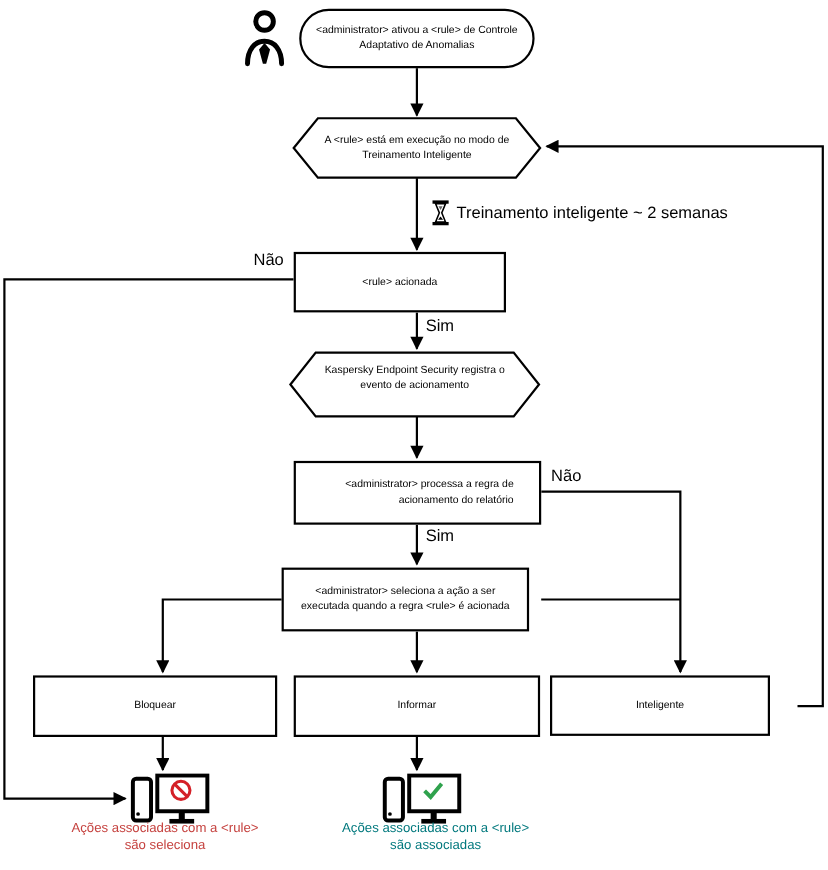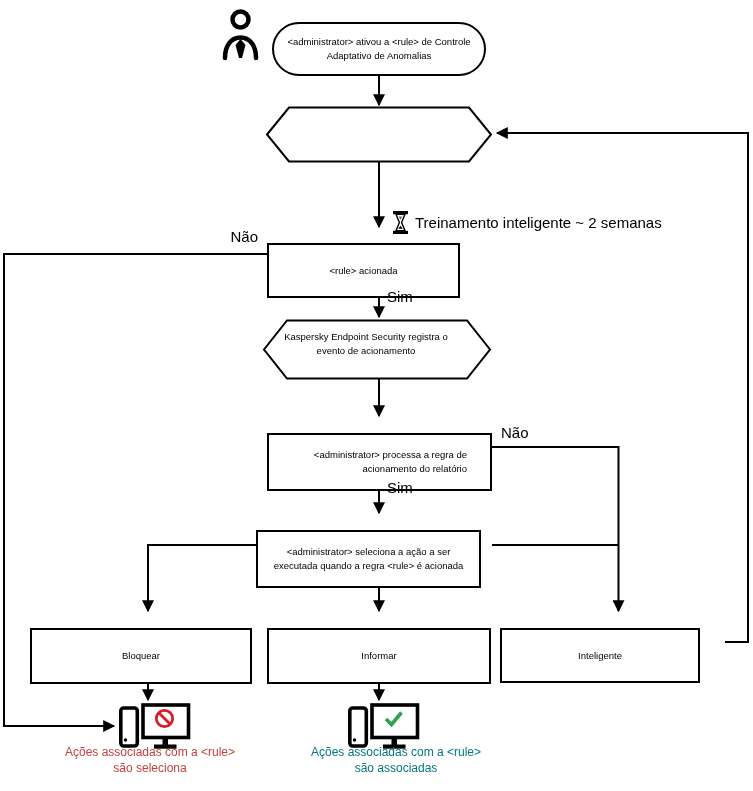--- a/index.html
+++ b/index.html
@@ -4,29 +4,29 @@
 <style>
   html,body{margin:0;padding:0;background:#fff;}
   #canvas{
     position:relative;width:753px;height:791px;background:#fff;
     font-family:"Liberation Sans", sans-serif;color:#000;overflow:hidden;
   }
   #wires{position:absolute;left:0;top:0;width:753px;height:791px;}
   .node{
     position:absolute;box-sizing:border-box;border:2px solid #000;background:#fff;
     display:flex;align-items:center;justify-content:center;text-align:center;
-    font-size:9.5px;line-height:1.45;margin-top:14px;
+    font-size:9.5px;line-height:1.45;
   }
   .stadium{border-radius:27px;}
   .hexlabel{
     position:absolute;display:flex;align-items:center;justify-content:center;
     text-align:center;font-size:9.5px;line-height:1.45;
   }
   .lbl{position:absolute;font-size:15px;line-height:18px;white-space:nowrap;}
-  .note{position:absolute;display:flex;align-items:center;gap:7px;font-size:15px;margin-top:29px;}
+  .note{position:absolute;display:flex;align-items:center;gap:7px;font-size:15px;}
   .caption{
     position:absolute;text-align:center;font-size:12px;line-height:16px;white-space:nowrap;
   } .w206{max-width:206px;} .w190{max-width:190px;}
   .w185{max-width:185px;} .w175{max-width:175px;text-align:right;}
   .icon{position:absolute;}
 </style>
 </head>
 <body>
 
 <div id="canvas">
@@ -61,39 +61,42 @@
   <svg class="icon" style="left:222px;top:8px" width="37" height="53" viewBox="0 0 37 53">
     <circle cx="18.5" cy="11.5" r="8" fill="none" stroke="#000" stroke-width="4.5"></circle>
     <path d="M3,50 C3,37 9.5,29.5 18.5,29.5 C27.5,29.5 34,37 34,50" fill="none" stroke="#000" stroke-width="4.5" stroke-linecap="round"></path>
     <path d="M18.5,31 L23.5,37 L20,50 L17,50 L13.5,37 Z" fill="#000"></path>
   </svg>
 
   <div class="node stadium" style="left:272px;top:8px;width:214px;height:54px">
     <span class="w206">&lt;administrator&gt; ativou a &lt;rule&gt; de Controle Adaptativo de Anomalias</span>
   </div>
 
+  <div class="hexlabel" style="left:279px;top:107px;width:200px;height:55px">
+    <span class="w185">A &lt;rule&gt; está em execução no modo de Treinamento Inteligente</span>
+  </div>
 
   <div class="note" style="left:393px;top:181px;height:25px">
     <svg width="15" height="23" viewBox="0 0 15 23">
       <rect x="0" y="0" width="15" height="3.2" fill="#000"></rect>
       <rect x="0" y="19.8" width="15" height="3.2" fill="#000"></rect>
       <path d="M3,3.2 H12 L8.6,11.5 L12,19.8 H3 L6.4,11.5 Z" fill="none" stroke="#000" stroke-width="1.4"></path>
       <path d="M5.2,17.8 H9.8 L7.5,14.8 Z" fill="#000"></path>
       <path d="M5.6,5.4 H9.4 L7.5,8.8 Z" fill="#666"></path>
     </svg>
     <span>Treinamento inteligente ~ 2 semanas</span>
   </div>
 
   <div class="node" style="left:267px;top:229px;width:193px;height:55px">
     <span>&lt;rule&gt; acionada</span>
   </div>
   <div class="lbl" style="left:200px;top:228px;width:58px;text-align:right">Não</div>
   <div class="lbl" style="left:387px;top:288px">Sim</div>
 
-  <div class="hexlabel" style="left:266px;top:320px;width:200px;height:48px">
+  <div class="hexlabel" style="left:277px;top:320px;width:200px;height:48px">
     <span class="w190">Kaspersky Endpoint Security registra o evento de acionamento</span>
   </div>
 
   <div class="node" style="left:267px;top:419px;width:225px;height:58px">
     <span class="w175">&lt;administrator&gt; processa a regra de acionamento do relatório</span>
   </div>
   <div class="lbl" style="left:501px;top:424px">Não</div>
   <div class="lbl" style="left:387px;top:479px">Sim</div>
 
   <div class="node" style="left:256px;top:516px;width:225px;height:58px">

